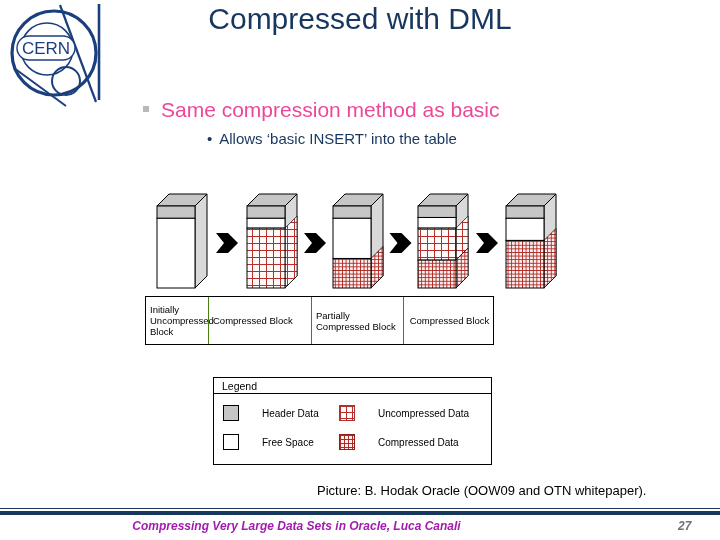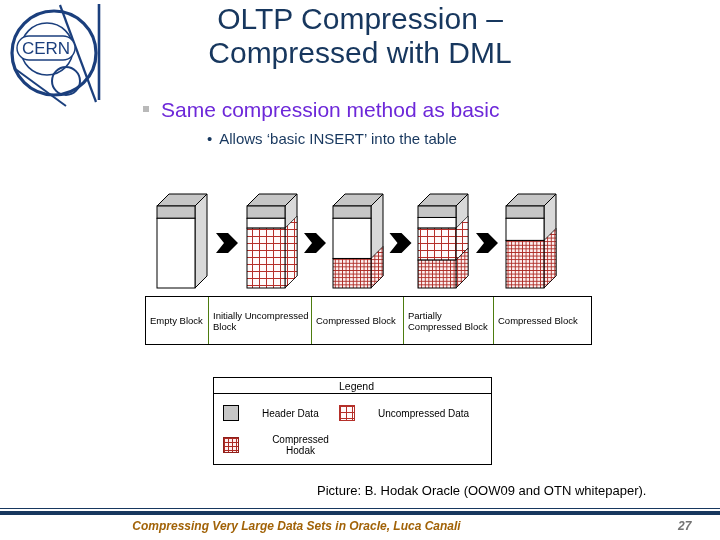--- a/index.html
+++ b/index.html
@@ -8,40 +8,40 @@
     font-family:"Liberation Sans",sans-serif;
   }
   
   .logo{position:absolute;left:4px;top:2px;}
   
   .title{
     position:absolute;left:140px;top:2px;width:440px;text-align:center;
     font-size:30px;line-height:34px;font-weight:400;color:#17375E;
   }
   
-  .bullet1{position:absolute;left:143px;top:98px;display:flex;align-items:flex-start;color:#6d28d9;font-size:21px;line-height:24px;}
+  .bullet1{position:absolute;left:143px;top:98px;display:flex;align-items:flex-start;color:#ec4899;font-size:21px;line-height:24px;}
   .bullet1 .sq{width:6px;height:6px;background:#b9b9b9;margin:8px 12px 0 0;flex:0 0 auto;}
   .bullet2{position:absolute;left:207px;top:129px;display:flex;color:#17375E;font-size:15px;line-height:19px;}
   .bullet2 .dot{margin-right:7px;}
   
   .blocks{position:absolute;left:0;top:180px;}
   
   .labels{position:absolute;left:145px;top:296px;display:flex;border:1px solid #000;height:49px;box-sizing:border-box;background:#fff;}
   .labels .cell{
     box-sizing:border-box;border-left:1px solid #4d7c0f;display:flex;align-items:center;
     font-size:9.5px;line-height:11px;color:#000;padding:2px 2px 2px 4px;
   }
   .labels .cell:first-child{border-left:none;}
   .labels .cell:nth-child(1){width:62px;}
   .labels .cell:nth-child(2){width:103px;}
   .labels .cell:nth-child(3){width:92px;}
   .labels .cell:nth-child(4){width:90px;justify-content:center;}
   .labels .cell:nth-child(5){width:98px;}
   
-  .legend{position:absolute;left:213px;top:377px;width:279px;height:88px;border:1px solid #000;box-sizing:border-box;background:#fff;text-align:center;}
+  .legend{position:absolute;left:213px;top:377px;width:279px;height:88px;border:1px solid #000;box-sizing:border-box;background:#fff;}
   .legend-title{height:16px;border-bottom:1px solid #000;font-size:10.5px;color:#000;padding:2px 0 0 8px;box-sizing:border-box;}
   .legend-body{display:grid;grid-template-columns:116px auto;row-gap:13px;padding:11px 0 0 9px;}
   .legend-item{display:flex;align-items:center;font-size:10px;color:#000;gap:12px;}
   .swatch{width:16px;height:16px;margin-right:11px;flex:0 0 auto;box-sizing:border-box;}
   .sw-header{background:#c6c6c6;border:1px solid #000;}
   .sw-free{background:#fff;border:1px solid #000;}
   .sw-uncompressed{
     background-color:#fffbfb;border:1px solid #b5302a;
     background-image:repeating-linear-gradient(to right,#b5302a 0 1px,transparent 1px 6px),
                      repeating-linear-gradient(to bottom,#b5302a 0 1px,transparent 1px 6px);
@@ -50,21 +50,21 @@
     background-color:#fdf0f0;border:1px solid #8f1f1a;
     background-image:repeating-linear-gradient(to right,#ad2a24 0 1px,transparent 1px 4px),
                      repeating-linear-gradient(to bottom,#ad2a24 0 1px,transparent 1px 4px);
   }
   
   .caption{position:absolute;left:317px;top:483px;font-size:13px;color:#000;}
   .rule-thin{position:absolute;left:0;top:508px;width:720px;height:1px;background:#17375E;}
   .rule-thick{position:absolute;left:0;top:511px;width:720px;height:4px;background:#17375E;}
   .footer-text{
     position:absolute;left:0;top:519px;width:593px;text-align:center;
-    font-size:12px;font-style:italic;font-weight:700;color:#a16207;
+    font-size:12px;font-style:italic;font-weight:700;color:#a21caf;
   }
   .page-number{position:absolute;left:678px;top:519px;font-size:12px;font-style:italic;font-weight:700;color:#737373;}
 </style>
 </head>
 <body>
 
 <div class="slide">
 
   <svg class="logo" width="100" height="106" viewBox="0 0 100 106">
     <g fill="none" stroke="#1b3f7d">
@@ -73,21 +73,20 @@
       <circle cx="62" cy="79" r="14" stroke-width="2"></circle>
       <line x1="56" y1="3" x2="92" y2="100" stroke-width="2.2"></line>
       <line x1="95" y1="2" x2="95" y2="98" stroke-width="2.6"></line>
       <line x1="10" y1="66" x2="62" y2="104" stroke-width="2"></line>
     </g>
     <rect x="13" y="34" width="58" height="24" rx="12" fill="#ffffff" stroke="#1b3f7d" stroke-width="1.4"></rect>
     <text x="42" y="52" text-anchor="middle" font-family="Liberation Sans, sans-serif" font-size="17" fill="#1b3f7d">CERN</text>
   </svg>
 
   <div class="title">
-    <div>OLTP Compression –</div>
     <div>Compressed with DML</div>
   </div>
 
   <div class="bullet1">
     <span class="sq"></span>
     <span>Same compression method as basic</span>
   </div>
   <div class="bullet2">
     <span class="dot">•</span>
     <span>Allows ‘basic INSERT’ into the table</span>
@@ -137,23 +136,20 @@
         <rect x="506" y="60.44" width="38" height="47.559999999999995" fill="url(#pgFine)" stroke="#000" stroke-width="1"></rect>
         <path d="M216,52.9 h12 l10,10 l-10,10 h-12 l8,-10 z" fill="#000"></path>
         <path d="M304,52.9 h12 l10,10 l-10,10 h-12 l8,-10 z" fill="#000"></path>
         <path d="M389.5,52.9 h12 l10,10 l-10,10 h-12 l8,-10 z" fill="#000"></path>
         <path d="M476,52.9 h12 l10,10 l-10,10 h-12 l8,-10 z" fill="#000"></path>
       </g>
   </svg>
 
   <div class="labels">
     <div class="cell">
-        <span>Empty Block</span>
-      </div>
-    <div class="cell">
         <span>Initially Uncompressed Block</span>
       </div>
     <div class="cell">
         <span>Compressed Block</span>
       </div>
     <div class="cell">
         <span>Partially Compressed Block</span>
       </div>
     <div class="cell">
         <span>Compressed Block</span>
@@ -165,22 +161,26 @@
     <div class="legend-body">
       <div class="legend-item">
         <span class="swatch sw-header"></span>
         <span>Header Data</span>
       </div>
       <div class="legend-item">
         <span class="swatch sw-uncompressed"></span>
         <span>Uncompressed Data</span>
       </div>
       <div class="legend-item">
+        <span class="swatch sw-free"></span>
+        <span>Free Space</span>
+      </div>
+      <div class="legend-item">
         <span class="swatch sw-compressed"></span>
-        <span>Compressed Hodak</span>
+        <span>Compressed Data</span>
       </div>
     </div>
   </div>
 
   <div class="caption">Picture: B. Hodak Oracle (OOW09 and OTN whitepaper).</div>
   <div class="rule-thin"></div>
   <div class="rule-thick"></div>
   <div class="footer-text">Compressing Very Large Data Sets in Oracle, Luca Canali</div>
   <div class="page-number">27</div>
 

